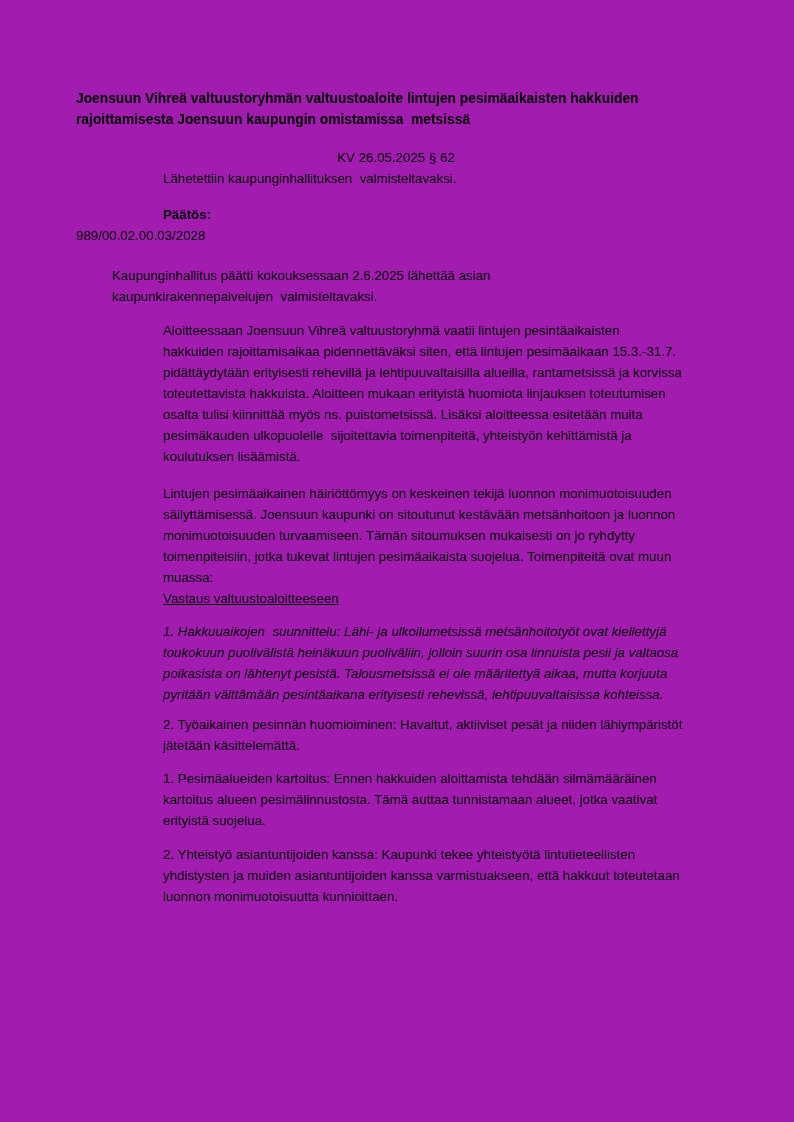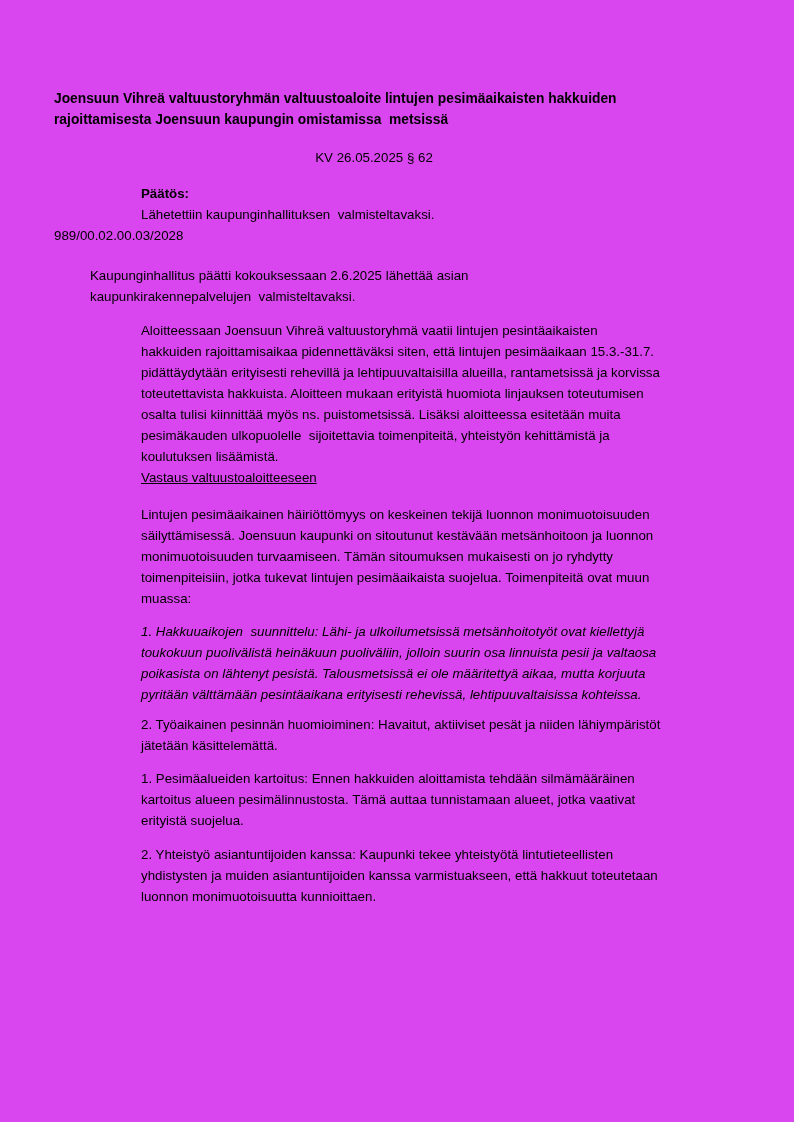--- a/index.html
+++ b/index.html
@@ -6,27 +6,27 @@
   html, body {
     margin: 0;
     padding: 0;
     background: #ffffff;
   }
   .page {
     position: relative;
     width: 794px;
     height: 1122px;
     margin: 0;
-    background: #d946ef;
+    background: #a21caf;
     color: #000000;
     font-family: "Liberation Sans", "DejaVu Sans", sans-serif;
     font-size: 13.3px;
     line-height: 21px;
     box-sizing: border-box;
-    padding: 88px 20px 0 54px;
+    padding: 88px 20px 0 76px;
     overflow: hidden;
   }
   .block {
     white-space: pre-wrap;
     width: 640px;
   }
   .indent {
     margin-left: 87px;
     width: 622px;
   }
@@ -54,45 +54,45 @@
 <body>
 
 <div class="page">
 
   <div class="block title">Joensuun Vihreä valtuustoryhmän valtuustoaloite lintujen pesimäaikaisten hakkuiden
 rajoittamisesta Joensuun kaupungin omistamissa  metsissä</div>
 
   <div class="block mt17">KV 26.05.2025 § 62</div>
 
 
+  <div class="block indent mt0">Lähetettiin kaupunginhallituksen  valmisteltavaksi.</div>
+
   <div class="block indent bold mt15">Päätös:</div>
-
-  <div class="block indent mt0">Lähetettiin kaupunginhallituksen  valmisteltavaksi.</div>
 
 
   <div class="block mt0">989/00.02.00.03/2028</div>
 
   <div class="block indent mt19">Kaupunginhallitus päätti kokouksessaan 2.6.2025 lähettää asian
 kaupunkirakennepalvelujen  valmisteltavaksi.</div>
 
   <div class="block indent mt13">Aloitteessaan Joensuun Vihreä valtuustoryhmä vaatii lintujen pesintäaikaisten
 hakkuiden rajoittamisaikaa pidennettäväksi siten, että lintujen pesimäaikaan 15.3.-31.7.
 pidättäydytään erityisesti rehevillä ja lehtipuuvaltaisilla alueilla, rantametsissä ja korvissa
 toteutettavista hakkuista. Aloitteen mukaan erityistä huomiota linjauksen toteutumisen
 osalta tulisi kiinnittää myös ns. puistometsissä. Lisäksi aloitteessa esitetään muita
 pesimäkauden ulkopuolelle  sijoitettavia toimenpiteitä, yhteistyön kehittämistä ja
 koulutuksen lisäämistä.</div>
 
-  <div class="block indent underline mt0">Vastaus valtuustoaloitteeseen</div>
-
   <div class="block indent mt16">Lintujen pesimäaikainen häiriöttömyys on keskeinen tekijä luonnon monimuotoisuuden
 säilyttämisessä. Joensuun kaupunki on sitoutunut kestävään metsänhoitoon ja luonnon
 monimuotoisuuden turvaamiseen. Tämän sitoumuksen mukaisesti on jo ryhdytty
 toimenpiteisiin, jotka tukevat lintujen pesimäaikaista suojelua. Toimenpiteitä ovat muun
 muassa:</div>
+
+  <div class="block indent underline mt0">Vastaus valtuustoaloitteeseen</div>
 
   <div class="block indent mt7">1. Hakkuuaikojen  suunnittelu: Lähi- ja ulkoilumetsissä metsänhoitotyöt ovat kiellettyjä
 toukokuun puolivälistä heinäkuun puoliväliin, jolloin suurin osa linnuista pesii ja valtaosa
 poikasista on lähtenyt pesistä. Talousmetsissä ei ole määritettyä aikaa, mutta korjuuta
 pyritään välttämään pesintäaikana erityisesti rehevissä, lehtipuuvaltaisissa kohteissa.</div>
 
   <div class="block indent mt9">2. Työaikainen pesinnän huomioiminen: Havaitut, aktiiviset pesät ja niiden lähiympäristöt
 jätetään käsittelemättä.</div>
 
   <div class="block indent mt12">1. Pesimäalueiden kartoitus: Ennen hakkuiden aloittamista tehdään silmämääräinen

